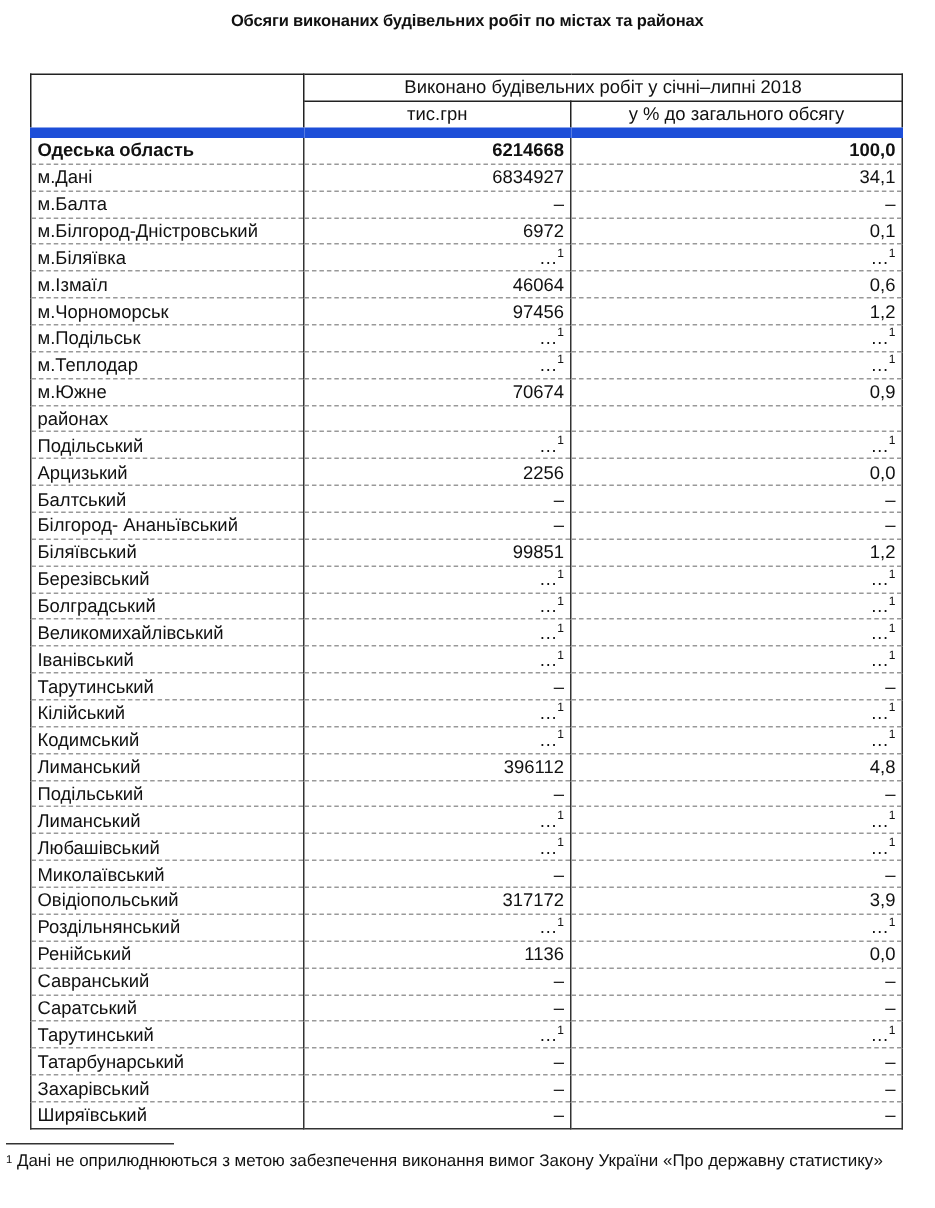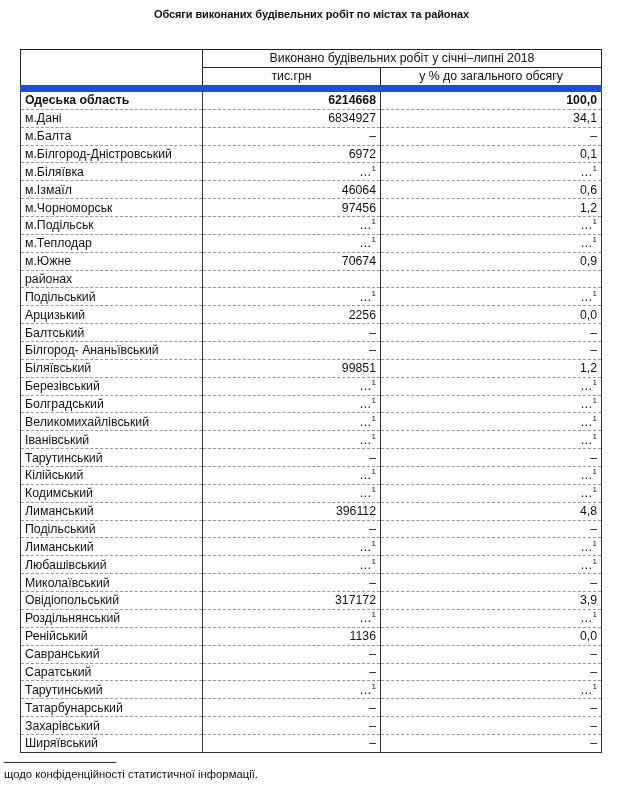--- a/index.html
+++ b/index.html
@@ -228,14 +228,14 @@
       <tr>
         <td><span>Ширяївський</span></td>
         <td class="num"><span>–</span></td>
         <td class="num"><span>–</span></td>
       </tr>
     </tbody>
 </table>
 
 <div class="rule"></div>
 <div class="footnote">
-  <div>щодо конфіденційності статистичної інформації.</div>
+  <div><sup>1</sup><span> Дані не оприлюднюються з метою забезпечення виконання вимог Закону України «Про державну статистику»</span></div>
 </div>
 
 </body></html>

